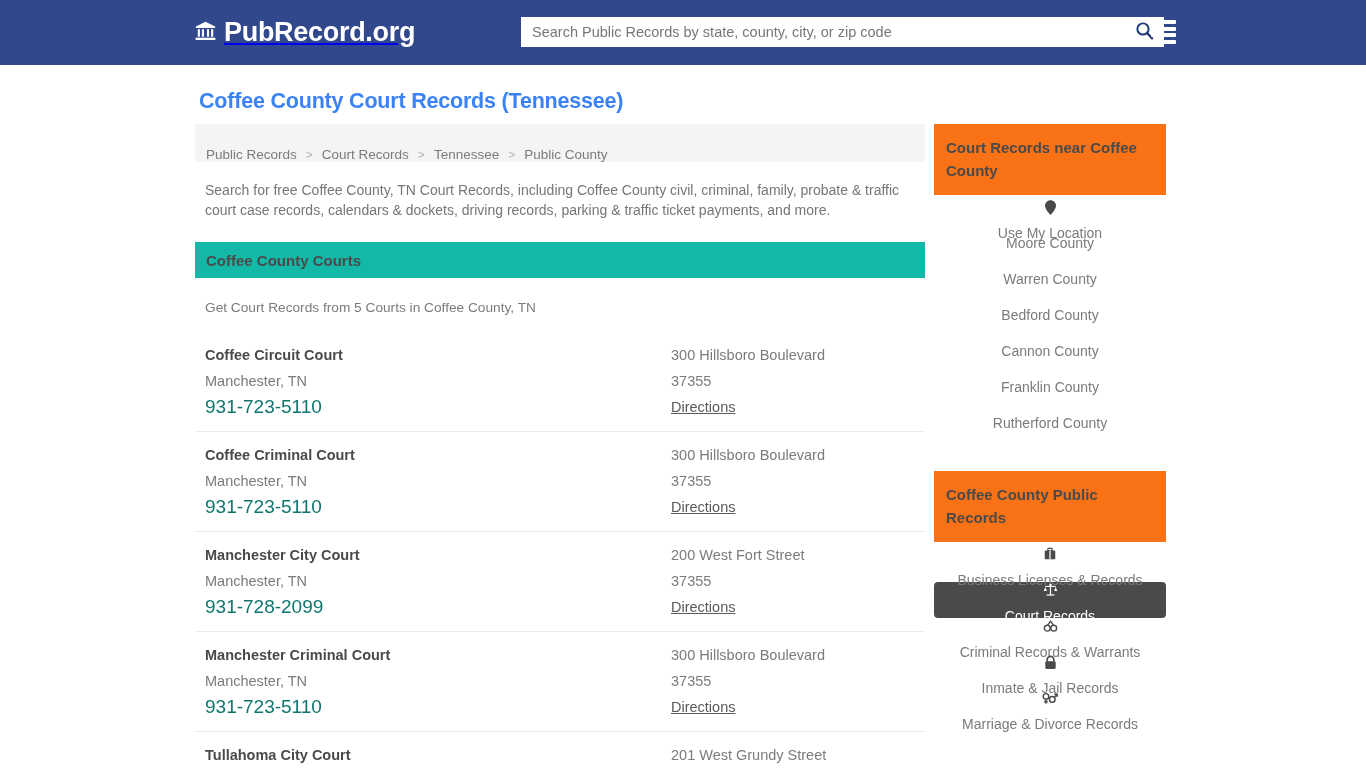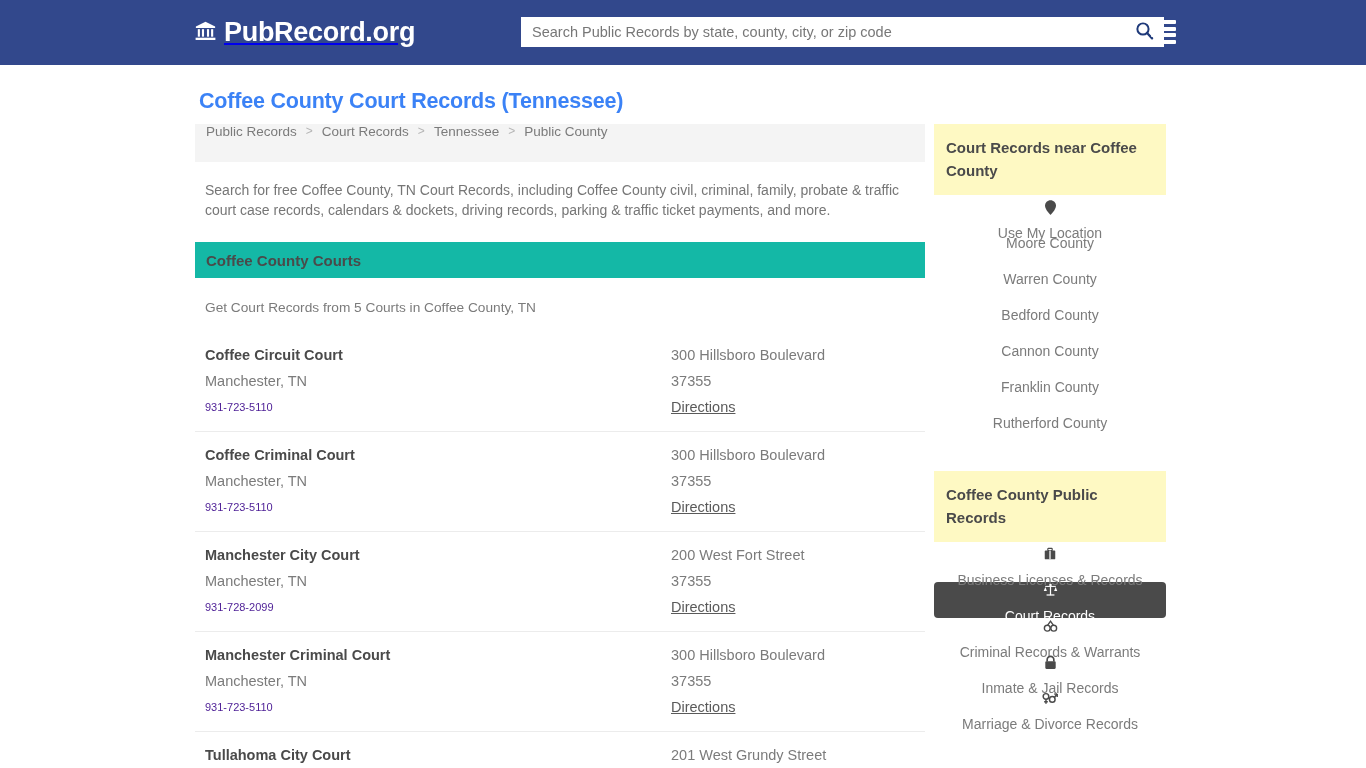--- a/index.html
+++ b/index.html
@@ -103,21 +103,21 @@
     left: 934px;
     top: 59px;
     width: 232px;
   }
 
   
   .breadcrumb {
     background: #f4f4f4;
     height: 38px;
     display: flex;
-    align-items: flex-start;
+    align-items: flex-end;
     padding: 0 11px;
     gap: 0;
   }
   .crumb {
     font-size: 13.5px;
     color: #7b7b7b;
     text-decoration: none;
     white-space: nowrap;
   }
   .crumb-sep {
@@ -167,36 +167,36 @@
     font-weight: bold;
     color: #4a4a4a;
     line-height: 26px;
   }
   .court-city, .court-street, .court-zip {
     font-size: 14.5px;
     color: #7b7b7b;
     line-height: 26px;
   }
   .court-phone {
-    font-size: 11px;
-    color: #4c1d95;
+    font-size: 19px;
+    color: #0f766e;
     line-height: 26px;
     text-decoration: none;
   }
   .court-directions {
     font-size: 14.5px;
     color: #5a5a5a;
     line-height: 26px;
     text-decoration: underline;
     cursor: pointer;
   }
 
   
   .side-head {
-    background: #fef9c3;
+    background: #f97316;
     padding: 12px 12px 13px 12px;
     font-size: 15px;
     font-weight: bold;
     color: #4a4a4a;
     line-height: 23px;
   }
   .side-list { margin-top: 4px; }
   .side-item {
     display: flex;
     align-items: center;

